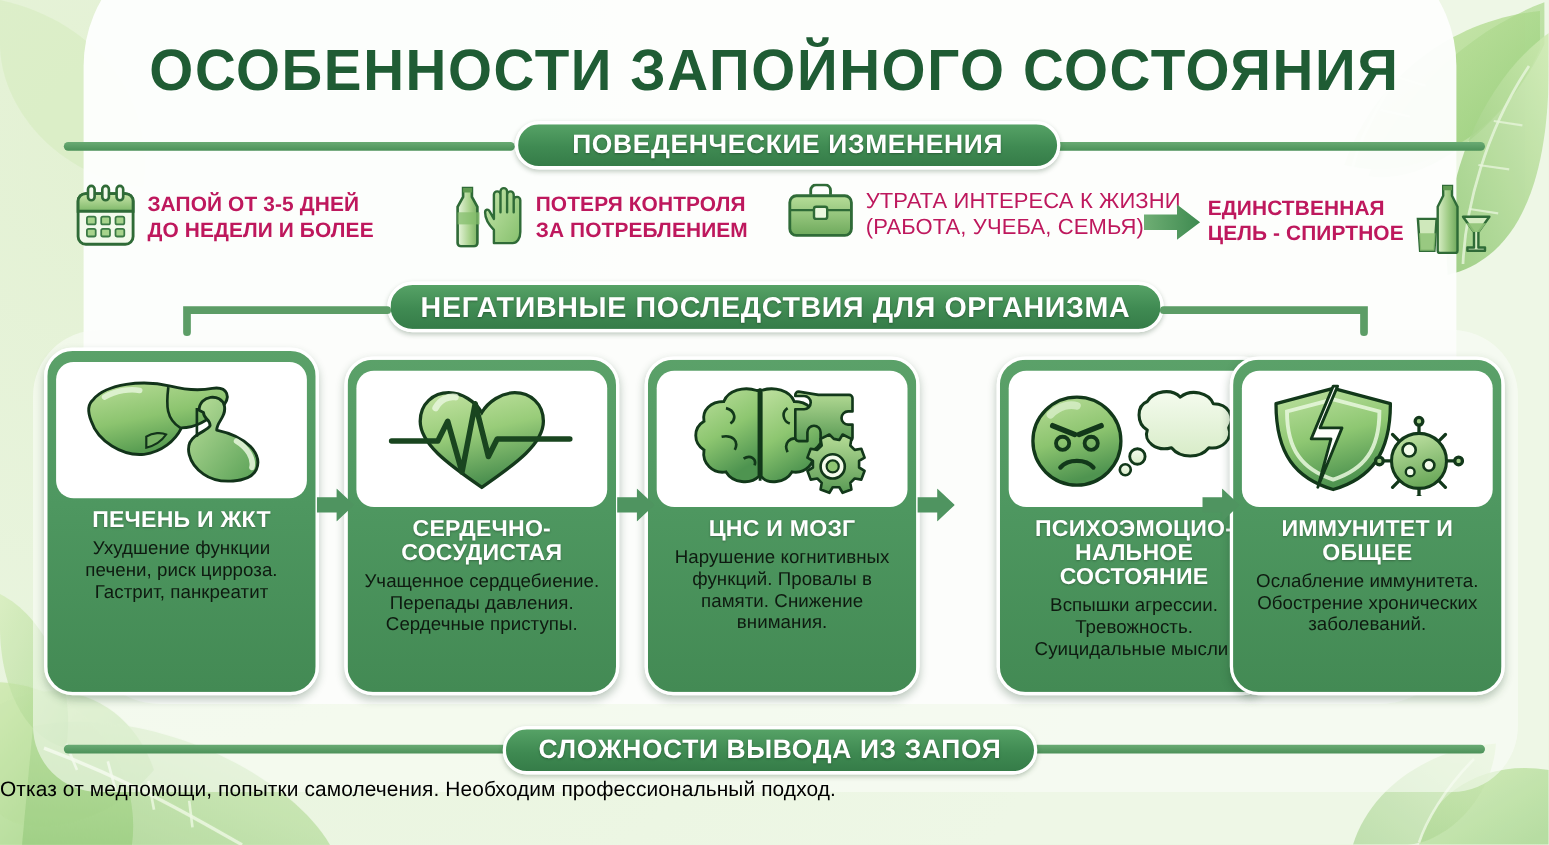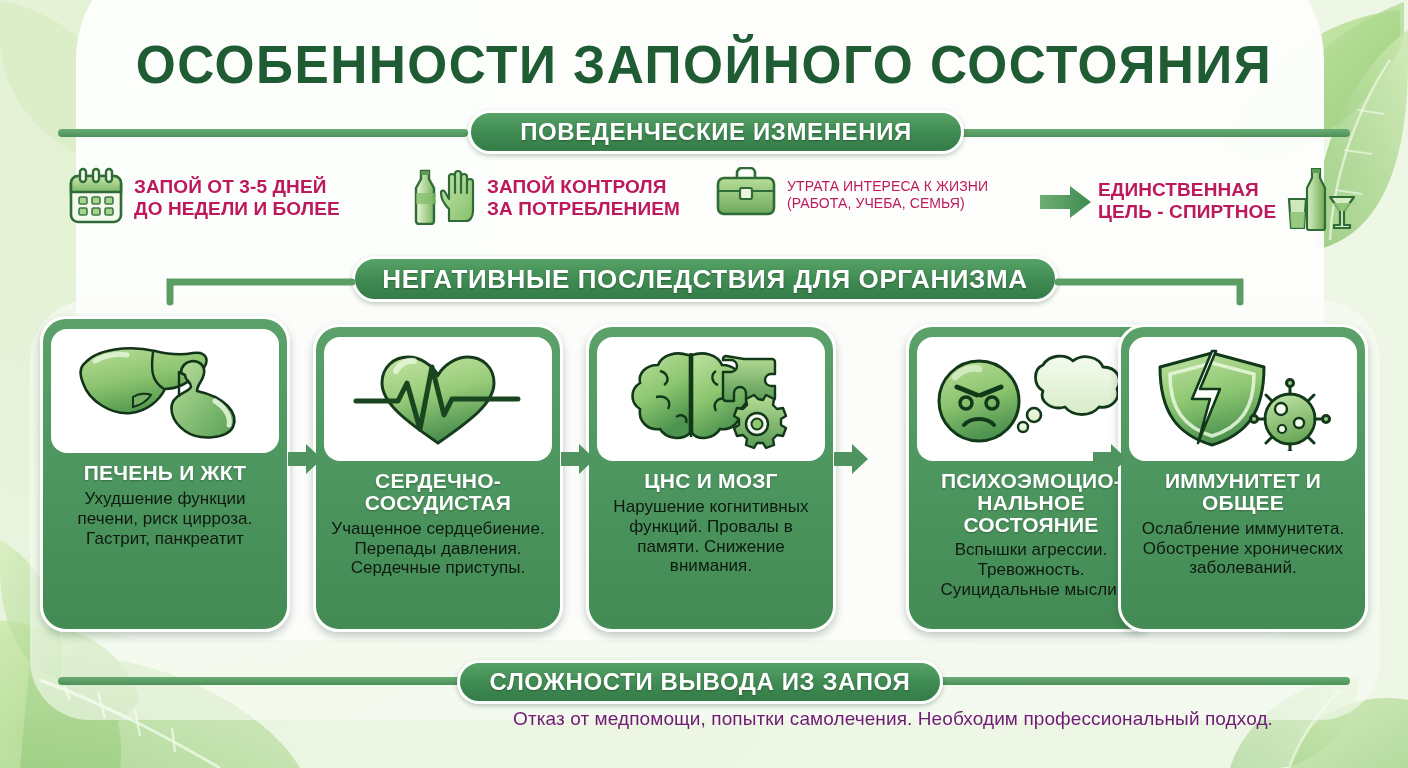--- a/index.html
+++ b/index.html
@@ -146,21 +146,21 @@
   #ca-1 { left: 561px;  top: 128px; }
   #ca-2 { left: 834px;  top: 128px; }
   #ca-3 { left: 1093px; top: 128px; }
 
   
   .bracket { position: absolute; left: 0; top: 0; width: 1408px; height: 768px; pointer-events: none; }
 
   
   .footnote {
     position: absolute; left: 0; top: 708px; width: 1273px;
-    text-align: right; font-size: 19px; color: #701a75;
+    text-align: left; font-size: 19px; color: #000000;
     letter-spacing: .1px;
   }
 </style>
 </head>
 <body>
 
 <div id="bg">
   <div class="wash"></div>
   <svg viewBox="0 0 1408 768">
     <defs>
@@ -268,41 +268,41 @@
                 <stop offset="100%" stop-color="#86c06d"></stop>
               </linearGradient>
           </defs>
           <path d="M16 4 h8 v8 l5 9 v33 a3 3 0 0 1 -3 3 h-12 a3 3 0 0 1 -3 -3 v-33 l5 -9 Z" fill="url(#bg1)" stroke="#2f6b37" stroke-width="2.4"></path>
           <rect x="11" y="26" width="20" height="11" fill="#84bd6c" opacity=".75"></rect>
           <path d="M16 4 h8 v4 h-8 Z" fill="#5f9b51"></path>
           <path d="M44 54 v-12 c-6 -6 -8 -12 -8 -16 c0 -3 3 -3 4 -1 l4 7 v-22 a3 3 0 0 1 6 0 v16 v-19 a3 3 0 0 1 6 0 v19 v-16 a3 3 0 0 1 6 0 v16 v-11 a3 3 0 0 1 6 0 v29 c0 6 -3 10 -7 10 Z" fill="url(#hg1)" stroke="#2f6b37" stroke-width="2.2" stroke-linejoin="round"></path>
         </svg>
       </span>
       <span class="beh-text">
-        <span>ЗАПОЙ КОНТРОЛЯ</span><br>
+        <span>ПОТЕРЯ КОНТРОЛЯ</span><br>
         <span>ЗА ПОТРЕБЛЕНИЕМ</span>
       </span>
     </div>
 
     <div class="beh-item" id="beh-2">
       <span>
         <svg width="62" height="52" viewBox="0 0 62 52">
           <defs>
               <linearGradient id="brf" x1="0" y1="0" x2="0" y2="1">
             <stop offset="0%" stop-color="#b7de99"></stop>
                 <stop offset="100%" stop-color="#6ea95c"></stop>
               </linearGradient>
             </defs>
           <path d="M22 10 v-4 a5 5 0 0 1 5 -5 h8 a5 5 0 0 1 5 5 v4" fill="none" stroke="#2f6b37" stroke-width="2.6"></path>
           <rect x="3" y="11" width="56" height="36" rx="6" fill="url(#brf)" stroke="#2f6b37" stroke-width="2.6"></rect>
           <path d="M3 24 h56" stroke="#2f6b37" stroke-width="2.2"></path>
           <rect x="25" y="21" width="12" height="11" rx="2" fill="#eaf7de" stroke="#2f6b37" stroke-width="2.2"></rect>
         </svg>
       </span>
-      <span class="beh-text" style="font-weight:400;font-size:14px;">
+      <span class="beh-text" style="font-weight:400;font-size:20px;">
         <span>УТРАТА ИНТЕРЕСА К ЖИЗНИ</span><br>
         <span>(РАБОТА, УЧЕБА, СЕМЬЯ)</span>
       </span>
     </div>
 
     <div class="arrow-green">
       <svg width="52" height="34" viewBox="0 0 52 34">
         <defs>
             <linearGradient id="ag" x1="0" y1="0" x2="1" y2="0">
           <stop offset="0%" stop-color="#6fae74"></stop>

